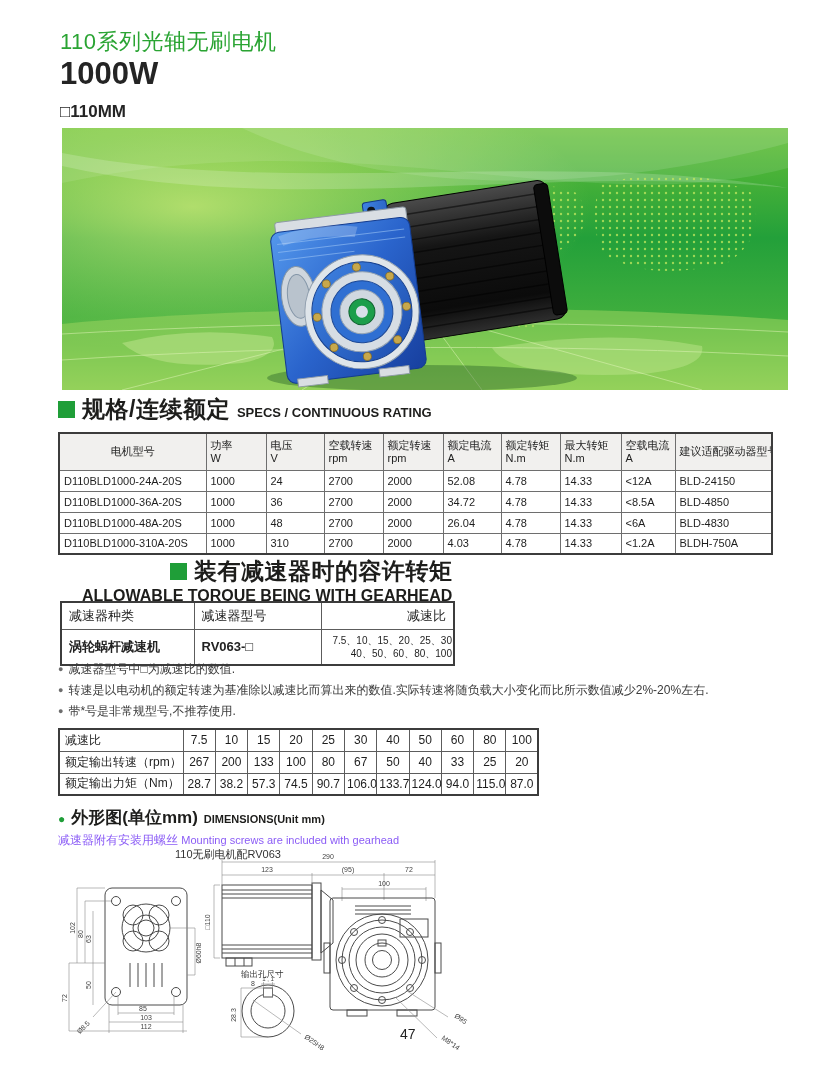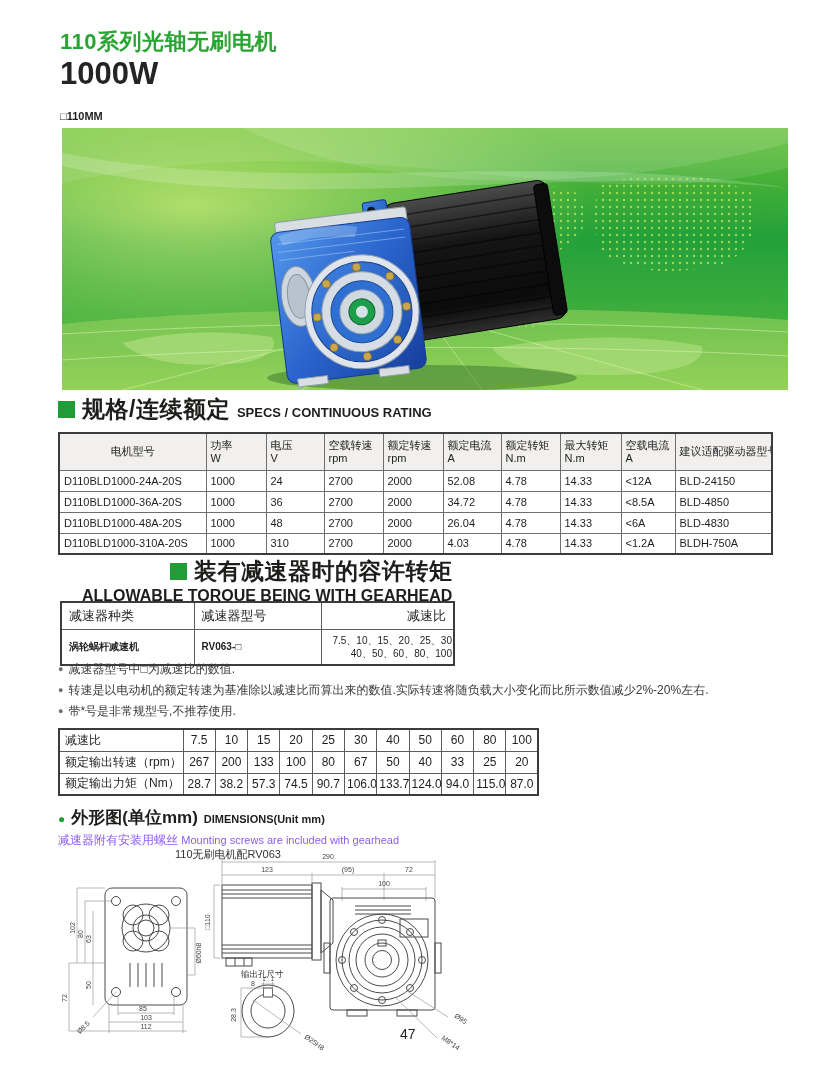--- a/index.html
+++ b/index.html
@@ -1,42 +1,42 @@
 <!DOCTYPE html>
 <html><head>
 <meta charset="utf-8">
 <style>
   *{box-sizing:border-box;}
   html,body{margin:0;padding:0;}
   body{width:820px;height:1082px;background:#fff;font-family:"Liberation Sans",sans-serif;color:#222;position:relative;overflow:hidden;}
   .abs{position:absolute;}
 
   
-  .series-title{color:#2aa433;font-size:22px;font-weight:bold;letter-spacing:.5px;}
+  .series-title{color:#2aa433;font-size:22px;font-weight:normal;letter-spacing:.5px;}
   .power-title{font-size:31px;font-weight:bold;color:#242424;line-height:1.02;margin-top:1px;}
-  .frame-title{font-size:11px;font-weight:bold;color:#242424;margin-top:20px;}
+  .frame-title{font-size:17px;font-weight:bold;color:#242424;margin-top:12px;}
 
   
   .sec{display:flex;align-items:center;gap:7px;justify-content:flex-end;}
   .sq{width:17px;height:17px;background:#1f9e38;flex:0 0 auto;}
   .cn{font-size:23px;font-weight:bold;color:#1d1d1b;letter-spacing:.5px;}
   .en{font-size:13px;font-weight:bold;color:#1d1d1b;position:relative;top:3px;}
   .en2line{font-size:16px;font-weight:bold;color:#1d1d1b;margin-left:24px;margin-top:0px;}
 
   
   table{border-collapse:collapse;table-layout:fixed;background:#fff;}
   .tblo{border:2px solid #3c3c3c;}
   .specs th,.specs td{border:1px solid #6e6e6e;font-size:11px;padding:1px 4px;text-align:left;overflow:hidden;white-space:nowrap;color:#1e1e1e;}
   .specs th{background:#f1f0ee;font-weight:normal;height:37px;vertical-align:middle;line-height:13px;}
   .specs td{height:21px;}
   .specs th.c{text-align:center;}
   .gear th{border:1px solid #5c5c5c;font-size:13px;font-weight:normal;padding:3px 7px;text-align:left;height:27px;color:#1e1e1e;}
   .gear th.r{text-align:right;}
   .gear td{border:1px solid #5c5c5c;height:36px;vertical-align:middle;}
-  .gear td.t12{font-size:10px;font-weight:bold;padding:0 7px;}
+  .gear td.t12{font-size:13px;font-weight:bold;padding:0 7px;}
   .gear td.t3{font-size:10px;text-align:right;line-height:13px;color:#1e1e1e;}
   .ratio td{border:1px solid #5c5c5c;font-size:12px;height:22px;text-align:center;padding:0 2px;white-space:nowrap;color:#1e1e1e;}
   .ratio td.rlabel{text-align:left;padding:0 5px;}
 
   
   .notes{font-size:12px;color:#3a3a3a;line-height:15px;}
   .note{margin-bottom:6px;}
   .note::before{content:"●";color:#6d6d6d;font-size:9px;margin-right:5px;vertical-align:1px;}
 
   

